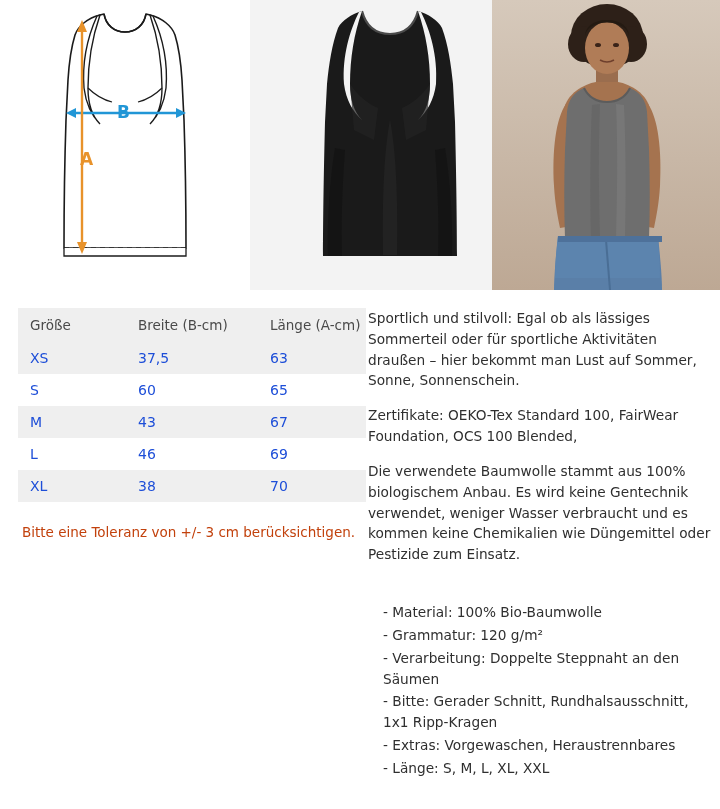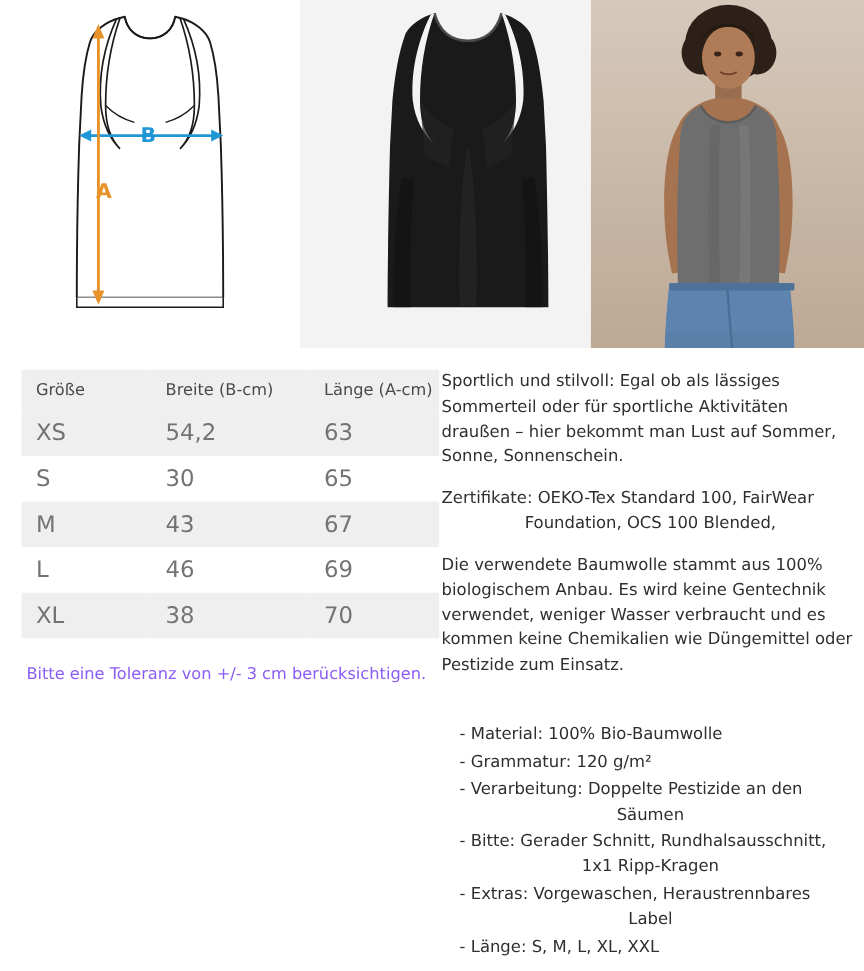--- a/index.html
+++ b/index.html
@@ -70,46 +70,46 @@
   table.size-table th {
     text-align: left;
     font-weight: normal;
     color: #4a4a4a;
     padding: 9px 0 9px 12px;
     background: #efefef;
     font-size: 13.5px;
   }
   table.size-table td {
     padding: 8px 0 8px 12px;
-    color: #737373;
-    font-size: 19px;
+    color: #1d4ed8;
+    font-size: 14px;
   }
   table.size-table tr.odd td { background: #efefef; }
   table.size-table tr.even td { background: #ffffff; }
   .col-size { width: 108px; }
   .col-breite { width: 132px; }
   .col-laenge { width: 108px; }
 
   .tolerance {
     margin-top: 22px;
     font-size: 13.5px;
-    color: #8b5cf6;
+    color: #c2410c;
     padding-left: 4px;
   }
 
   
   .rt {
     font-size: 13.7px;
     line-height: 1.52;
     color: #2f2f2f;
   }
   .rt p { margin: 0 0 14px 0; }
   .rt ul { list-style: none; margin: 15px; padding: 0; }
   .rt li { margin: 0 0 2px 0; }
-  .rt .indent { display: block; text-align: center; }
+  .rt .indent { display: block; }
   .gap-small { height: 8px; }
 </style>
 </head>
 <body>
 
 <div class="page">
 
   <div class="top-row">
 
     <div class="img-cell cell-1">
@@ -228,26 +228,26 @@
         <thead>
           <tr>
             <th class="col-size">Größe</th>
             <th class="col-breite">Breite (B-cm)</th>
             <th class="col-laenge">Länge (A-cm)</th>
           </tr>
         </thead>
         <tbody>
           <tr class="odd">
             <td>XS</td>
-            <td>54,2</td>
+            <td>37,5</td>
             <td>63</td>
           </tr>
           <tr class="even">
             <td>S</td>
-            <td>30</td>
+            <td>60</td>
             <td>65</td>
           </tr>
           <tr class="odd">
             <td>M</td>
             <td>43</td>
             <td>67</td>
           </tr>
           <tr class="even">
             <td>L</td>
             <td>46</td>
@@ -276,30 +276,29 @@
       <div class="gap-small"></div>
 
       <ul>
         <li>
           <span>- Material: 100% Bio-Baumwolle</span>
         </li>
         <li>
           <span>- Grammatur: 120 g/m²</span>
         </li>
         <li>
-          <span>- Verarbeitung: Doppelte Pestizide an den</span>
+          <span>- Verarbeitung: Doppelte Steppnaht an den</span>
           <span class="indent">Säumen</span>
         </li>
         <li>
           <span>- Bitte: Gerader Schnitt, Rundhalsausschnitt,</span>
           <span class="indent">1x1 Ripp-Kragen</span>
         </li>
         <li>
           <span>- Extras: Vorgewaschen, Heraustrennbares</span>
-          <span class="indent">Label</span>
         </li>
         <li>
           <span>- Länge: S, M, L, XL, XXL</span>
         </li>
       </ul>
     </div>
   </div>
 </div>
 
 </body></html>

